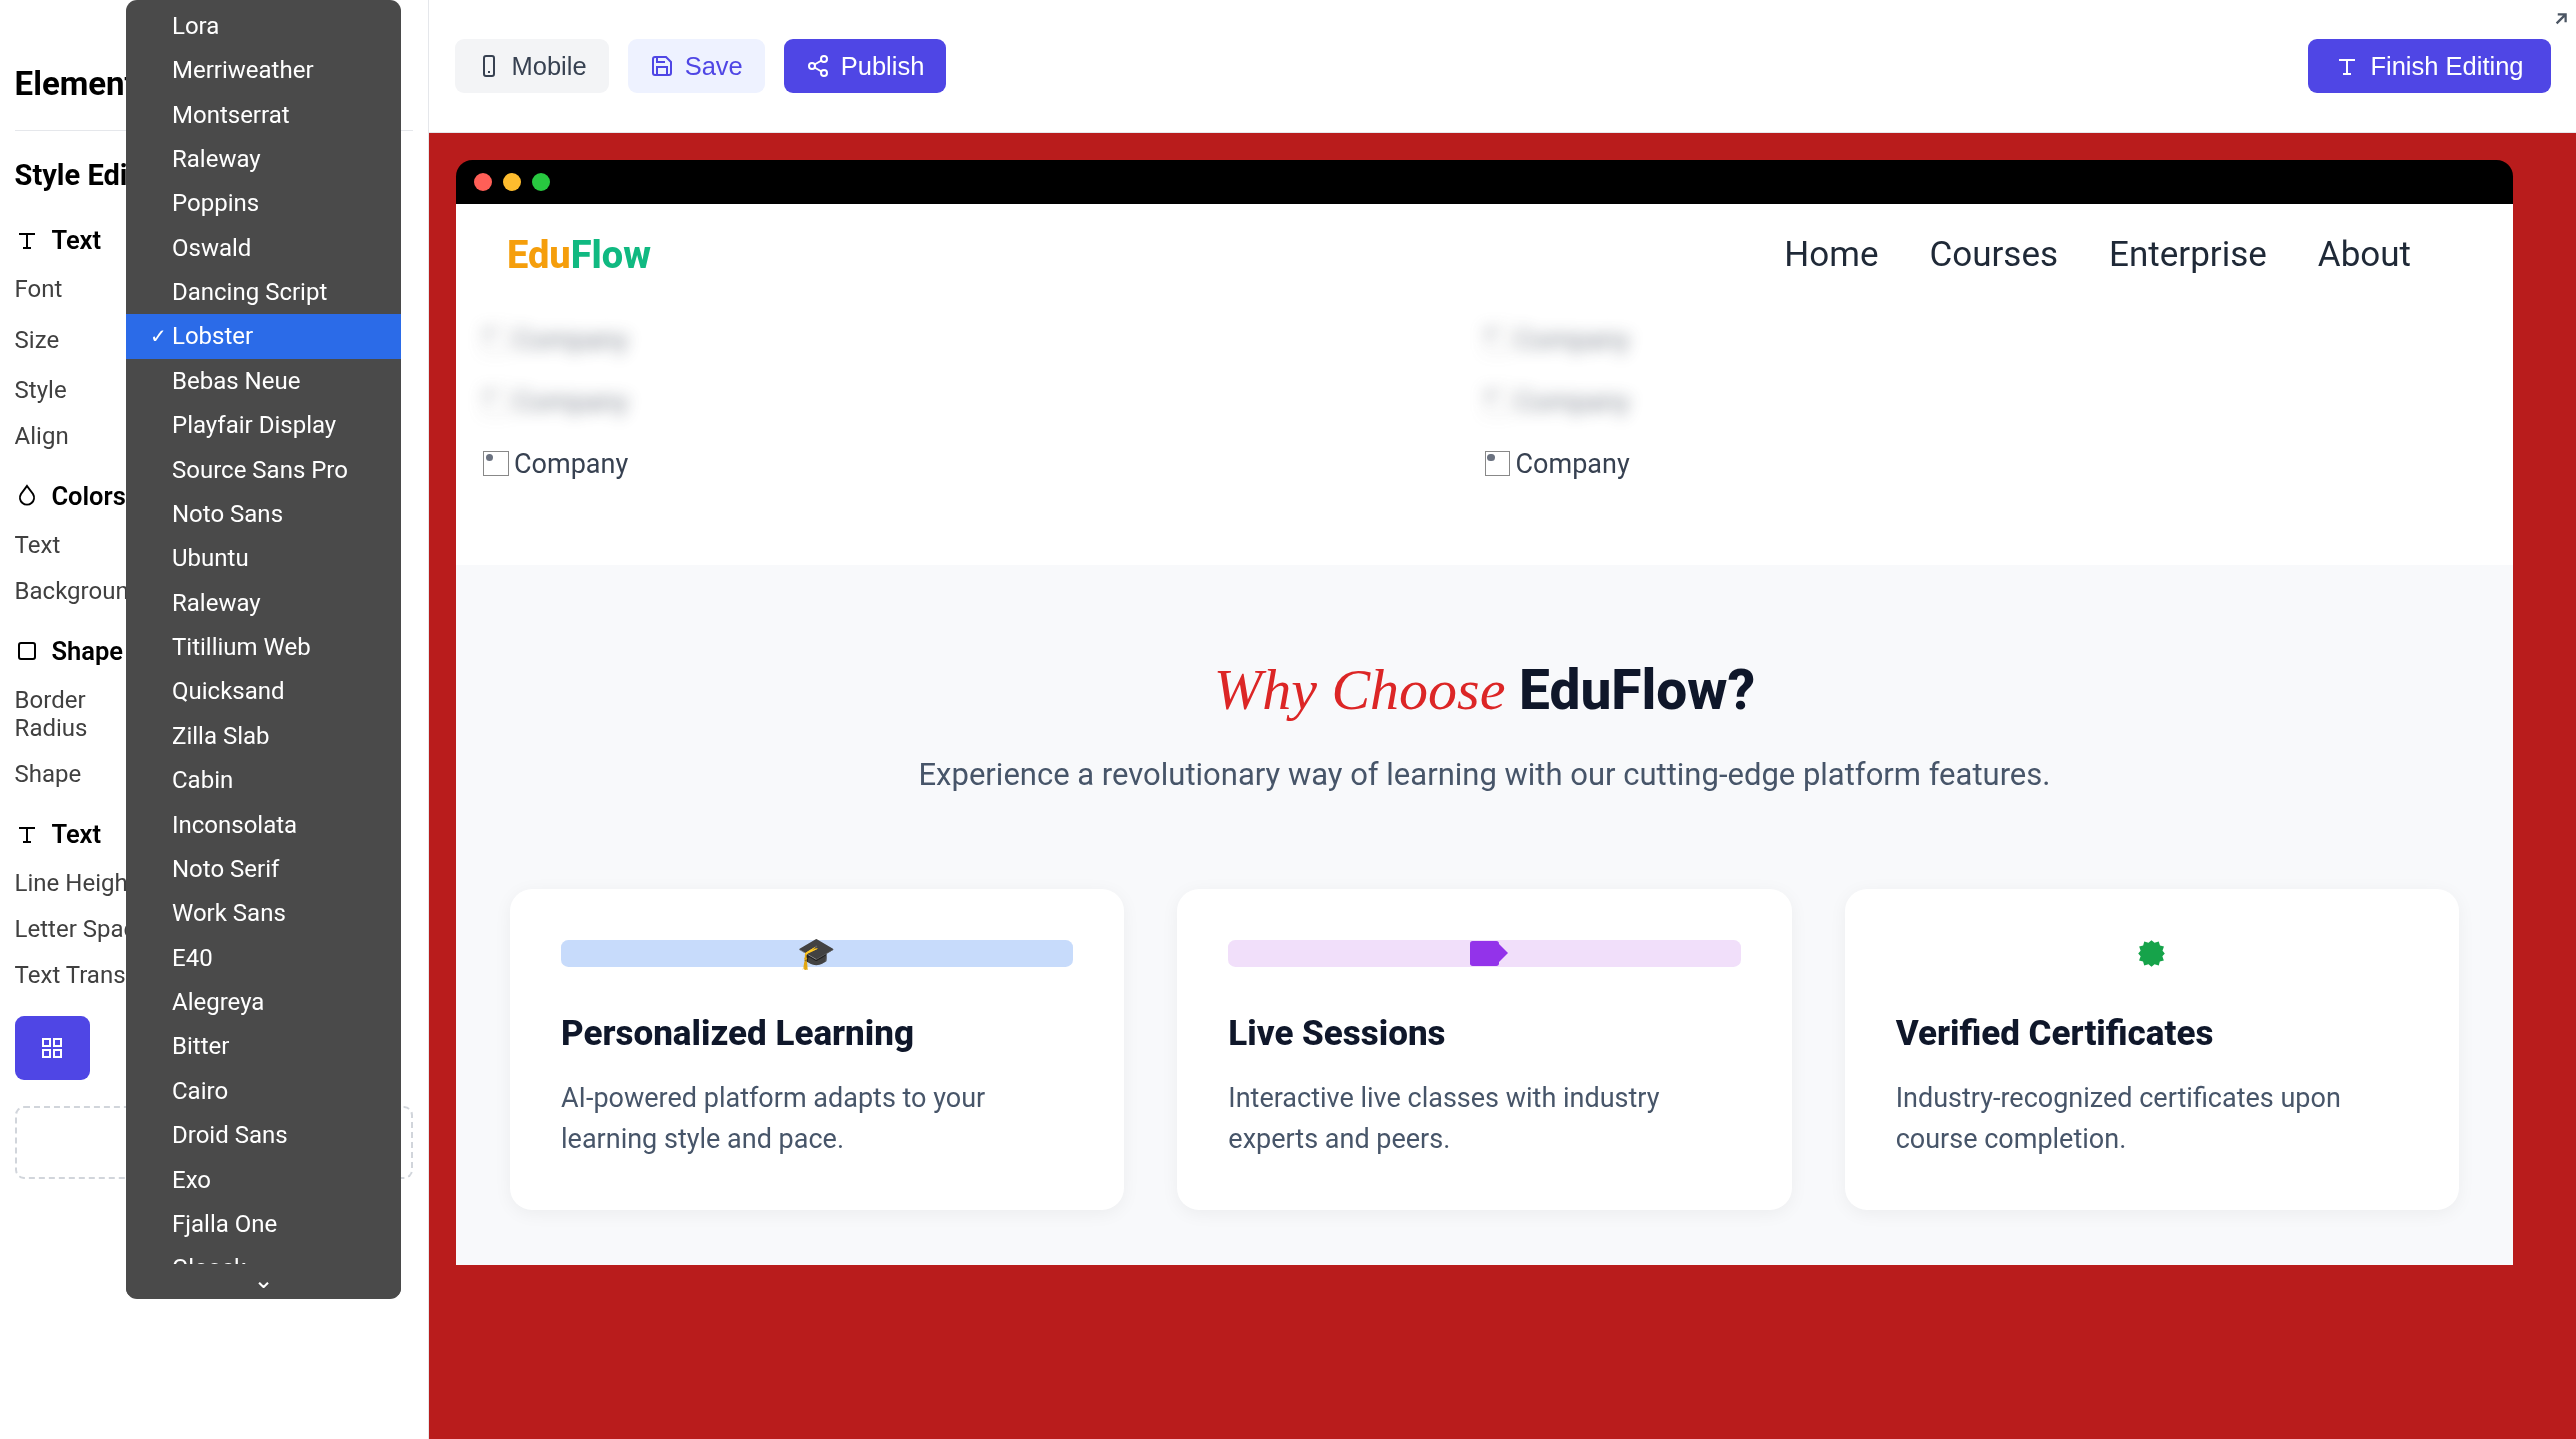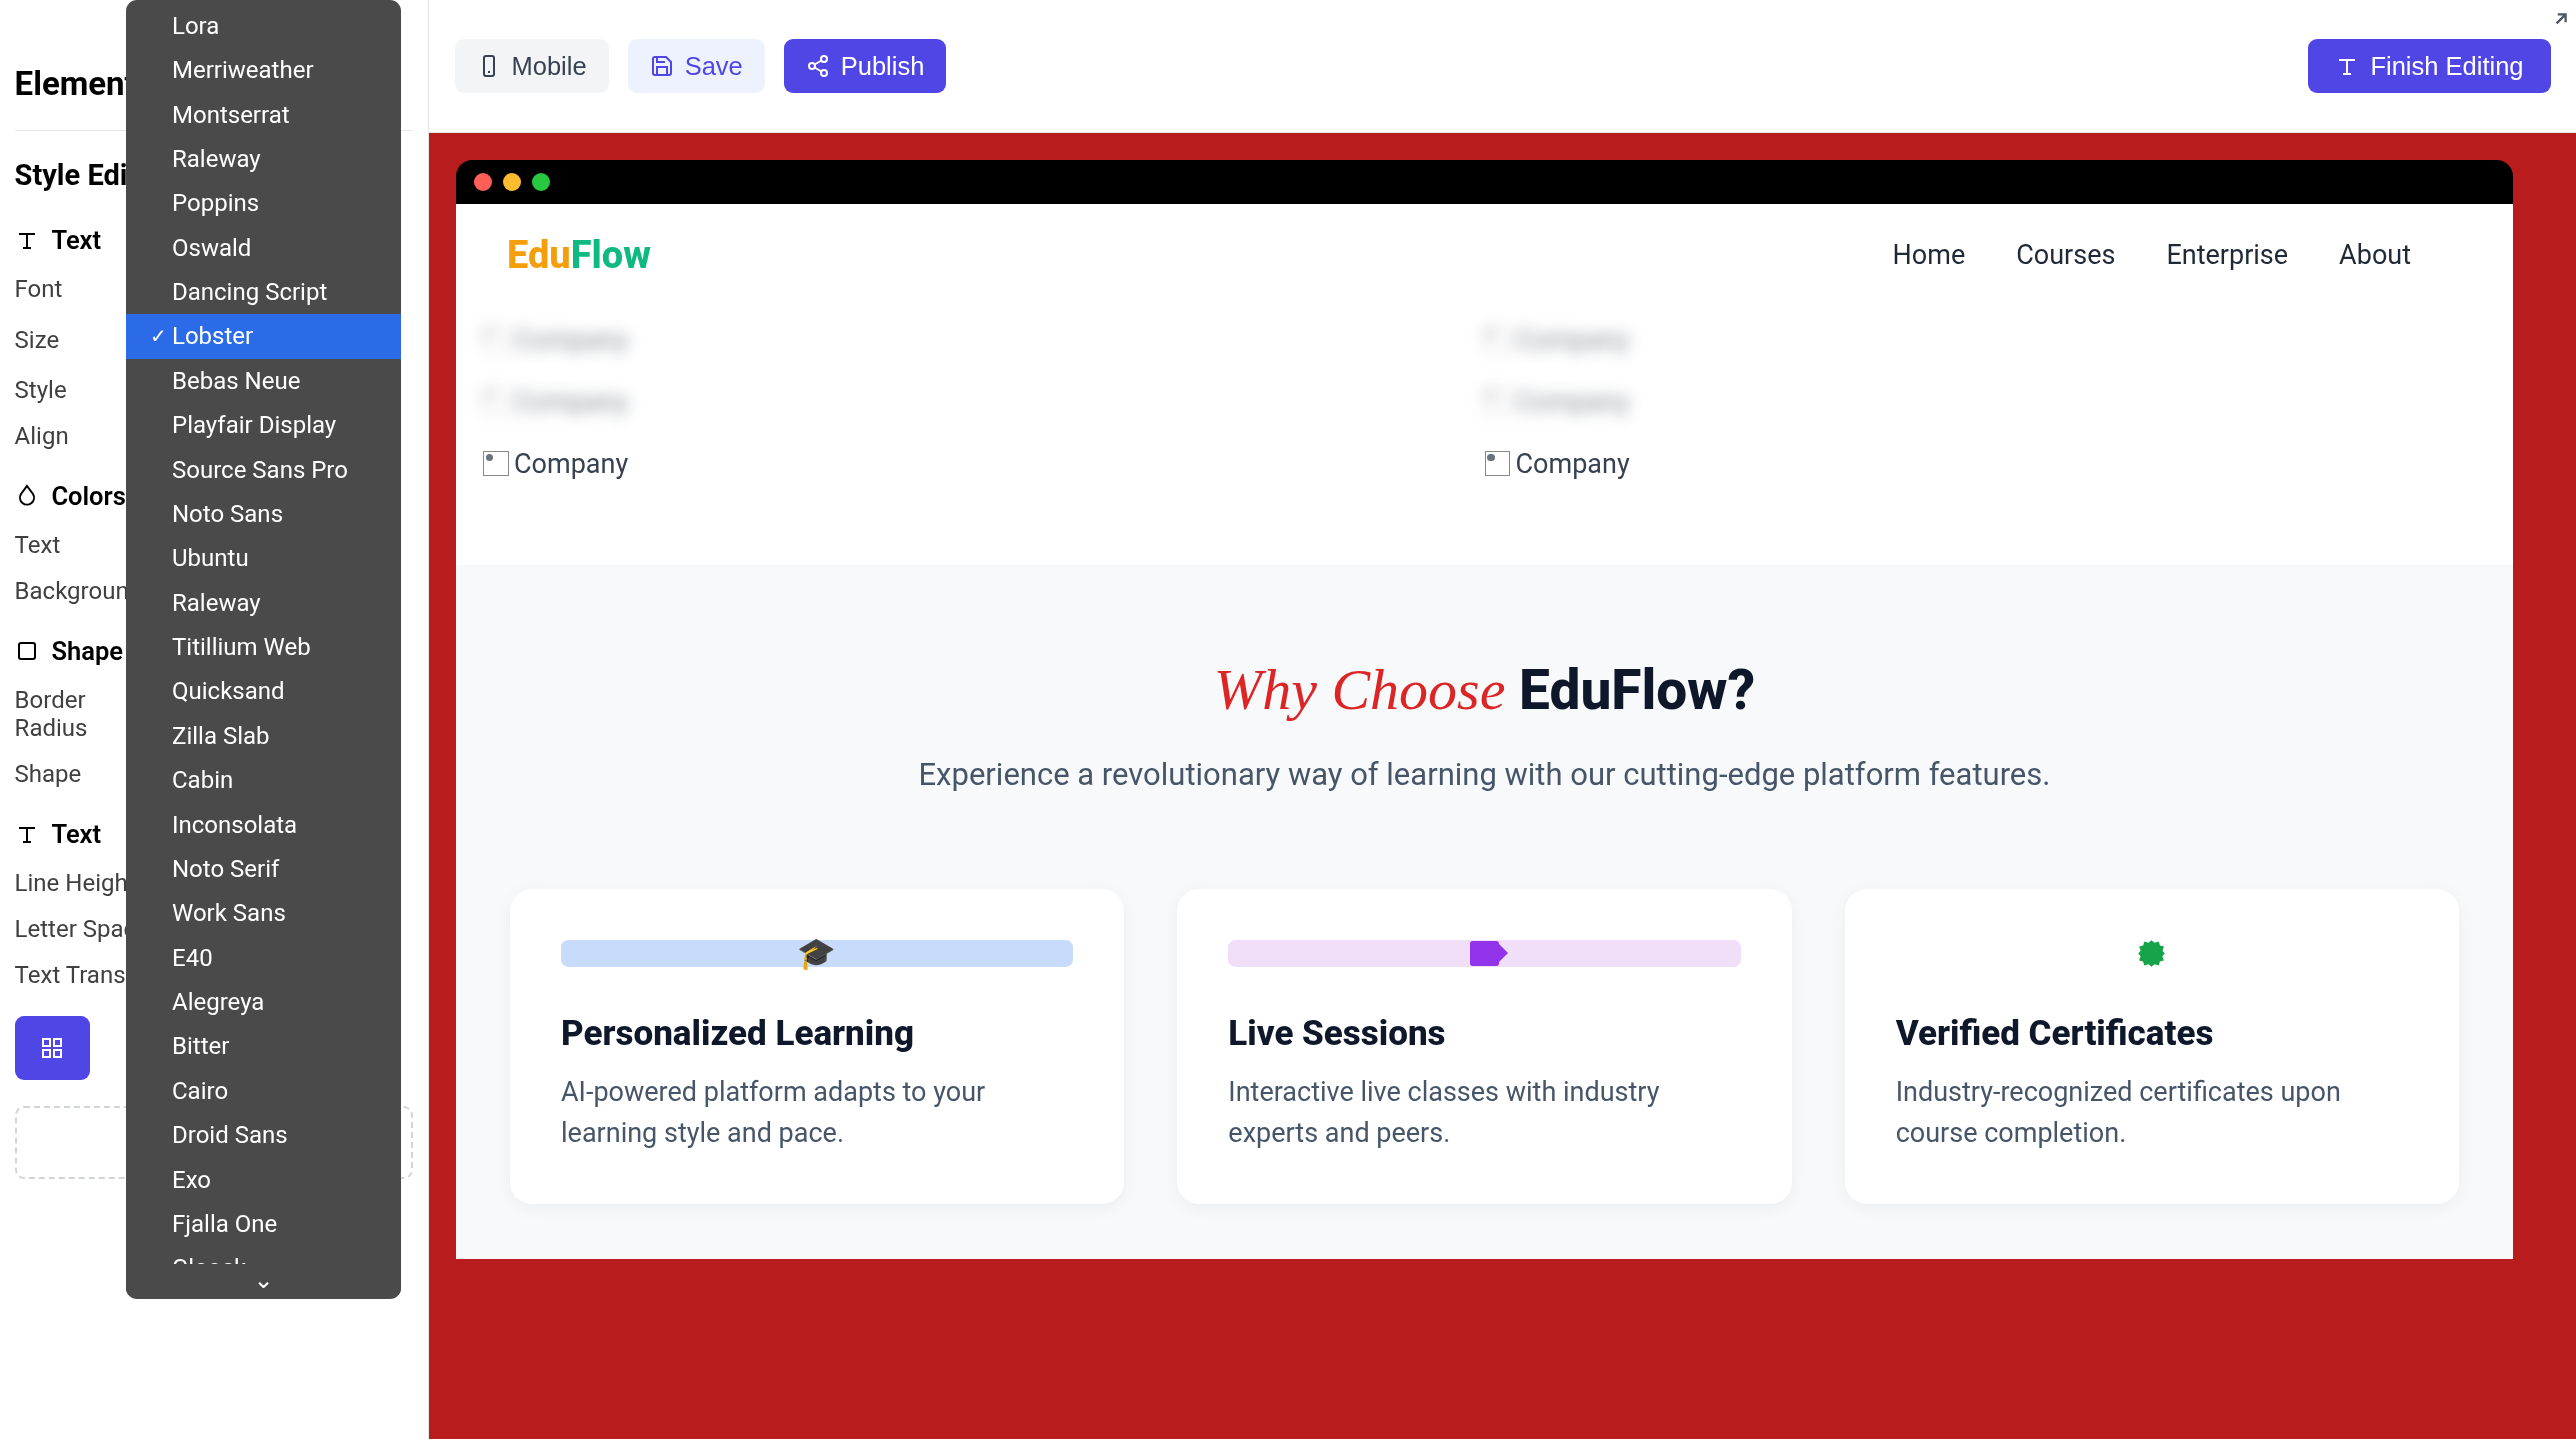--- a/index.html
+++ b/index.html
@@ -193,21 +193,21 @@
       align-items: center;
       padding: 29px 51px;
     }
     .logo {
       font-size: 38px;
       font-weight: 800;
     }
     .logo-edu { color: #f59e0b; }
     .logo-flow { color: #10b981; }
     .nav-links { margin-left: auto; display: flex; gap: 51px; align-items: center; margin-right: 51px; }
-    .nav-link { font-size: 27px; color: #1f2937; text-decoration: none; cursor: pointer; }
+    .nav-link { font-size: 35px; color: #1f2937; text-decoration: none; cursor: pointer; }
     .cta-btn {
       background: linear-gradient(90deg, #3b82f6, #a855f7);
       color: #fff;
       border: none;
       border-radius: 911px;
       padding: 22px 44px;
       font-size: 27px;
       font-weight: 600;
       cursor: pointer;
     }
@@ -288,21 +288,21 @@
       align-items: center;
       justify-content: center;
       margin-bottom: 46px;
     }
     .ib-blue { background: #c7dbfb; }
     .ib-purple { background: #f1dffa; }
     .feature-title {
       font-size: 35px;
       font-weight: 800;
       color: #0f172a;
-      margin-bottom: 18px;
+      margin-bottom: 24px;
     }
     .feature-desc {
       font-size: 27px;
       color: #475569;
       line-height: 1.5;
     }
     .grad-icon { font-size: 31px; color: #2563eb; }
     .video-icon { width: 29px; height: 25.5px; background: #9333ea; border-radius: 2.7px; position: relative; }
     .video-icon::after { content:''; position:absolute; right:-9px; top:3.6px; border-left:9px solid #9333ea; border-top:9px solid transparent; border-bottom:9px solid transparent; }
     .seal-icon { width: 29px; height: 29px; color: #16a34a; }

